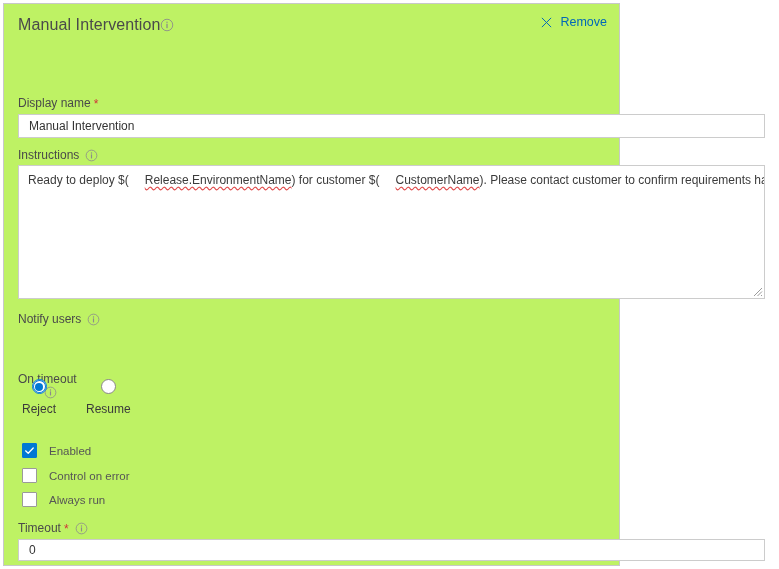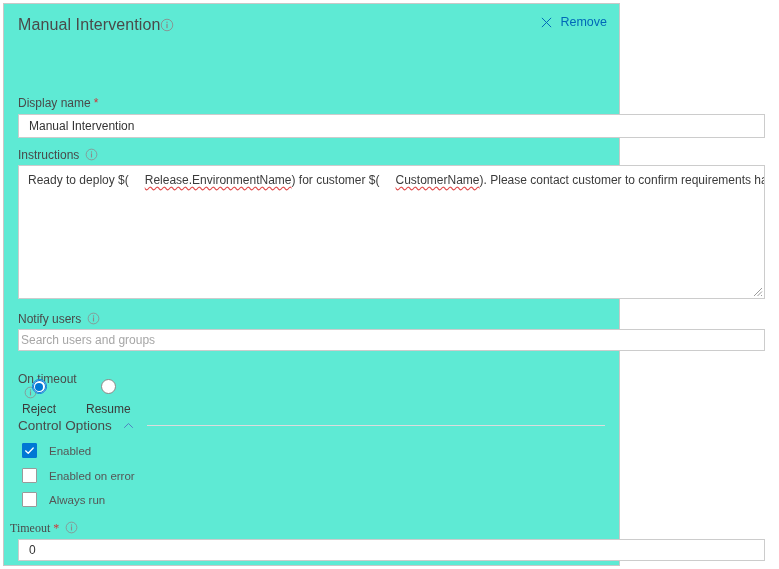--- a/index.html
+++ b/index.html
@@ -13,21 +13,21 @@
     font-size: 12px;
     color: #333333;
     overflow: hidden;
   }
 
   .panel {
     position: absolute;
     left: 3px; top: 3px;
     width: 617px; height: 563px;
     border: 1px solid #c8c8c8;
-    background: #5eead4;
+    background: #bef264;
   }
 
   
   .header-row {
     position: absolute;
     left: 14px; top: 10px;
     right: 12px;
     height: 24px;
   }
   .task-title {
@@ -77,20 +77,21 @@
     margin-left: 44px;
     cursor: pointer;
   }
 
   
   .field-label {
     position: absolute;
     font-size: 12px;
     color: #4a4a4a;
     display: flex;
+    align-items: center;
     white-space: nowrap;
   }
   .req-star {
     color: #d13438;
     margin-left: 3px;
     font-size: 12px;
     line-height: 1;
     position: relative;
     top: 1px;
   }
@@ -289,21 +290,20 @@
   <div class="field-label" style="left:14px; top:308px;">
     <span>Notify users</span>
     <span class="label-info">
       <svg class="svgw" width="13" height="13" viewBox="0 0 16 16" aria-hidden="true">
         <circle cx="8" cy="8" r="6.6" fill="none" stroke="#8b8b8b" stroke-width="1"></circle>
         <circle cx="8" cy="4.9" r="0.8" fill="#8b8b8b"></circle>
         <rect x="7.3" y="6.6" width="1.4" height="5" fill="#8b8b8b"></rect>
       </svg>
     </span>
   </div>
-  <input class="text-input" style="left: 14px; top: 325px; width: 747px; height: 22px; padding: 0px 2px;" placeholder="Search users and groups">
 
   <div class="field-label" style="left:14px; top:368px;flex-direction:column;">
     <span>On timeout</span>
     <span class="label-info">
       <svg class="svgw" width="13" height="13" viewBox="0 0 16 16" aria-hidden="true">
         <circle cx="8" cy="8" r="6.6" fill="none" stroke="#8b8b8b" stroke-width="1"></circle>
         <circle cx="8" cy="4.9" r="0.8" fill="#8b8b8b"></circle>
         <rect x="7.3" y="6.6" width="1.4" height="5" fill="#8b8b8b"></rect>
       </svg>
     </span>
@@ -313,50 +313,41 @@
     <div class="radio-item checked">
       <span class="radio-mark"></span>
       <span class="radio-label">Reject</span>
     </div>
     <div class="radio-item">
       <span class="radio-mark"></span>
       <span class="radio-label">Resume</span>
     </div>
   </div>
 
-  <div class="section-head">
-    <span class="section-title">Control Options</span>
-    <span class="section-chevron">
-      <svg class="svgw" width="13" height="13" viewBox="0 0 16 16" aria-hidden="true">
-        <path d="M3 10.5 L8 5.5 L13 10.5" stroke="#4f7ec0" stroke-width="1.2" fill="none" stroke-linecap="round" stroke-linejoin="round"></path>
-      </svg>
-    </span>
-    <span class="section-rule"></span>
-  </div>
 
   <div class="check-row checked" style="top:439px;">
     <span class="check-mark">
       <svg class="svgw" width="13" height="13" viewBox="0 0 16 16" aria-hidden="true" style="position:absolute;left:0;top:0;">
         <path d="M3.2 8.4 L6.4 11.4 L12.6 4.9" stroke="#ffffff" stroke-width="1.6" fill="none" stroke-linecap="round" stroke-linejoin="round"></path>
       </svg>
     </span>
     <span class="check-label">Enabled</span>
   </div>
 
   <div class="check-row" style="top:464px;">
     <span class="check-mark"></span>
-    <span class="check-label">Enabled on error</span>
+    <span class="check-label">Control on error</span>
   </div>
 
   <div class="check-row" style="top:488px;">
     <span class="check-mark"></span>
     <span class="check-label">Always run</span>
   </div>
 
-  <div class="field-label" style="left:6px; top:517px;font-family:Liberation Serif, serif;">
+  <div class="field-label" style="left:14px; top:517px;">
     <span>Timeout</span>
     <span class="req-star">*</span>
     <span class="label-info">
       <svg class="svgw" width="13" height="13" viewBox="0 0 16 16" aria-hidden="true">
         <circle cx="8" cy="8" r="6.6" fill="none" stroke="#8b8b8b" stroke-width="1"></circle>
         <circle cx="8" cy="4.9" r="0.8" fill="#8b8b8b"></circle>
         <rect x="7.3" y="6.6" width="1.4" height="5" fill="#8b8b8b"></rect>
       </svg>
     </span>
   </div>

